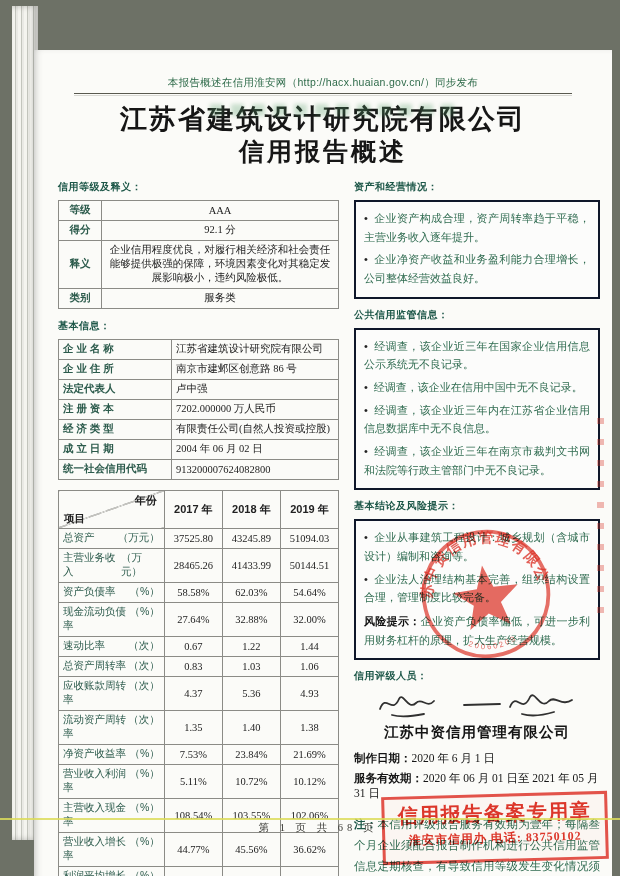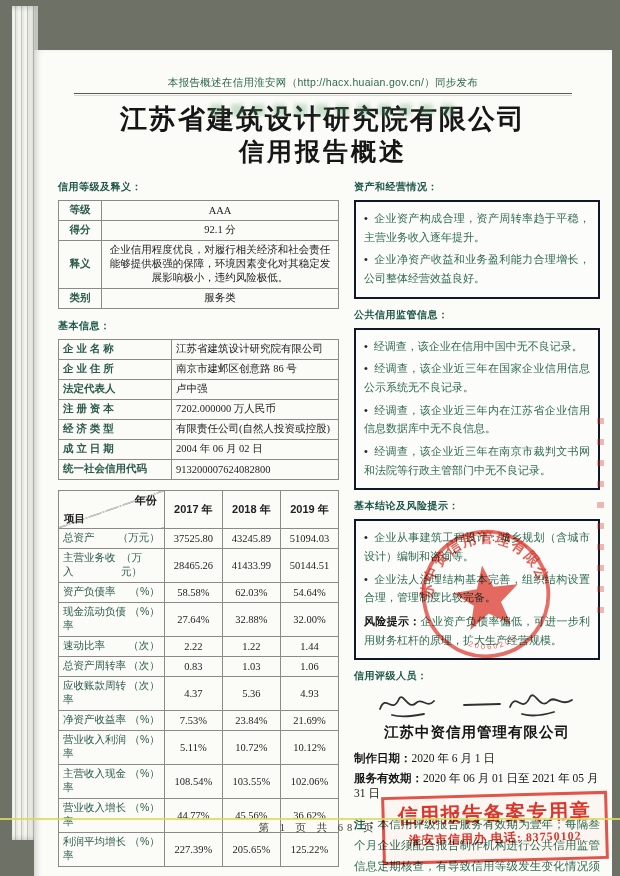--- a/index.html
+++ b/index.html
@@ -266,21 +266,21 @@
               <td class="fin-num">32.00%</td>
             </tr>
 
             <tr>
               <td class="fin-lbl">
                 <span class="inner">
                   <span>速动比率</span>
                   <span>（次）</span>
                 </span>
               </td>
-              <td class="fin-num">2.22</td>
+              <td class="fin-num">0.67</td>
               <td class="fin-num">1.22</td>
               <td class="fin-num">1.44</td>
             </tr>
 
             <tr>
               <td class="fin-lbl">
                 <span class="inner">
                   <span>总资产周转率</span>
                   <span>（次）</span>
                 </span>
@@ -295,20 +295,31 @@
                 <span class="inner">
                   <span>应收账款周转率</span>
                   <span>（次）</span>
                 </span>
               </td>
               <td class="fin-num">4.37</td>
               <td class="fin-num">5.36</td>
               <td class="fin-num">4.93</td>
             </tr>
 
+            <tr>
+              <td class="fin-lbl">
+                <span class="inner">
+                  <span>流动资产周转率</span>
+                  <span>（次）</span>
+                </span>
+              </td>
+              <td class="fin-num">1.35</td>
+              <td class="fin-num">1.40</td>
+              <td class="fin-num">1.38</td>
+            </tr>
 
             <tr>
               <td class="fin-lbl">
                 <span class="inner">
                   <span>净资产收益率</span>
                   <span>（%）</span>
                 </span>
               </td>
               <td class="fin-num">7.53%</td>
               <td class="fin-num">23.84%</td>
@@ -374,23 +385,23 @@
       <div class="obox">
 
           <p class="bullet"><span class="dot">•</span><span>企业资产构成合理，资产周转率趋于平稳，主营业务收入逐年提升。</span></p>
 
           <p class="bullet"><span class="dot">•</span><span>企业净资产收益和业务盈利能力合理增长，公司整体经营效益良好。</span></p>
         </div>
 
       <h2 class="sec">公共信用监管信息：</h2>
       <div class="obox">
 
+          <p class="bullet"><span class="dot">•</span><span>经调查，该企业近三年在国家企业信用信息公示系统无不良记录。</span></p>
+
           <p class="bullet"><span class="dot">•</span><span>经调查，该企业在信用中国中无不良记录。</span></p>
-
-          <p class="bullet"><span class="dot">•</span><span>经调查，该企业近三年在国家企业信用信息公示系统无不良记录。</span></p>
 
           <p class="bullet"><span class="dot">•</span><span>经调查，该企业近三年内在江苏省企业信用信息数据库中无不良信息。</span></p>
 
           <p class="bullet"><span class="dot">•</span><span>经调查，该企业近三年在南京市裁判文书网和法院等行政主管部门中无不良记录。</span></p>
         </div>
 
       <h2 class="sec">基本结论及风险提示：</h2>
       <div class="obox">
         <div>
 

